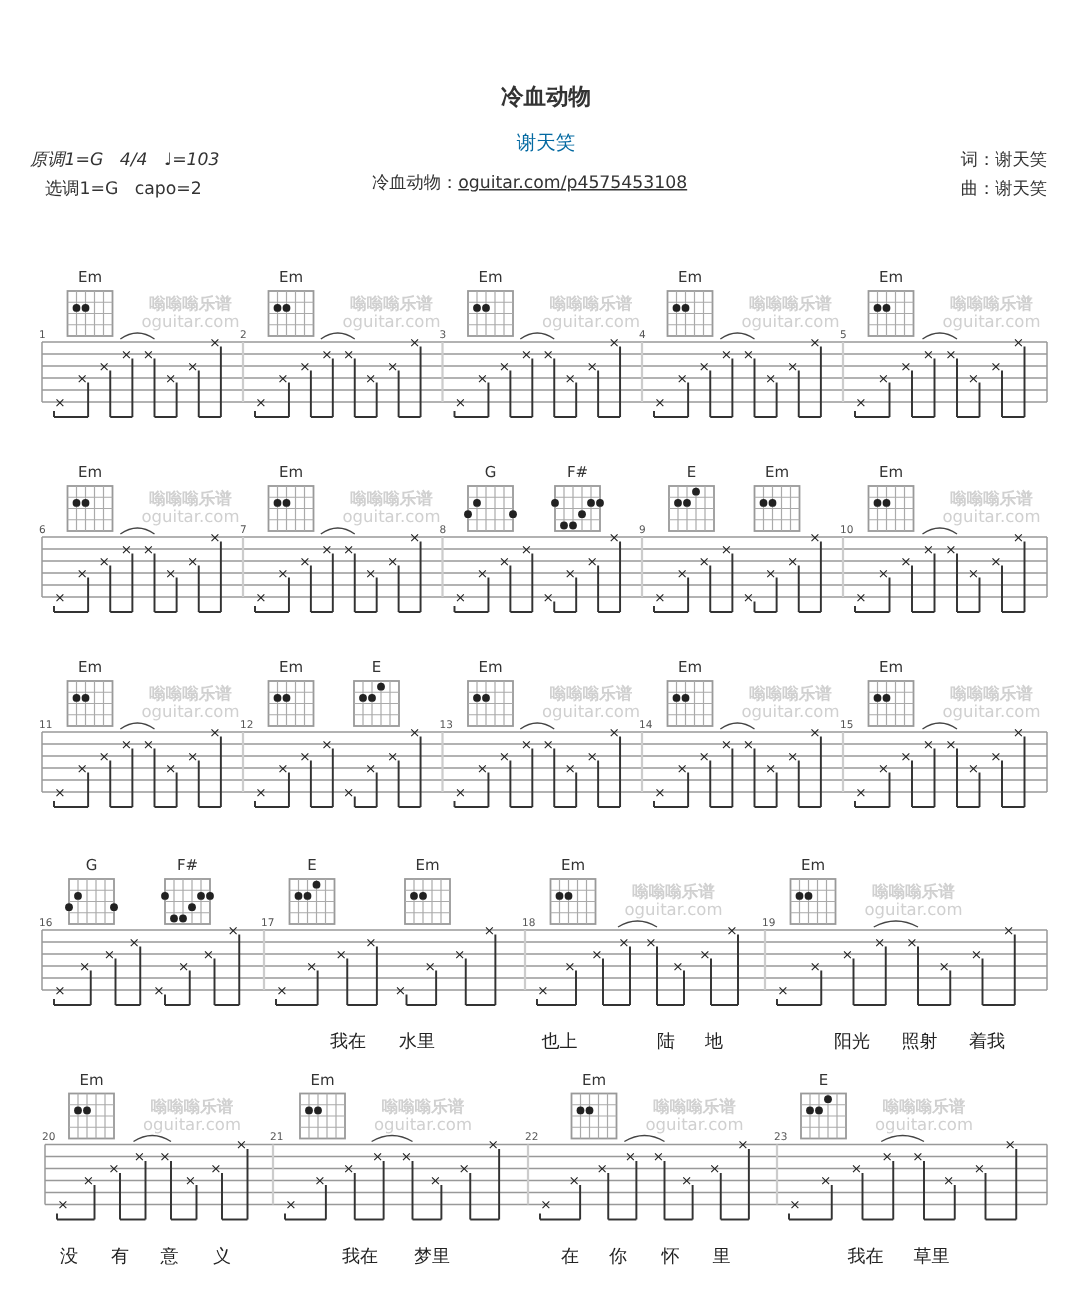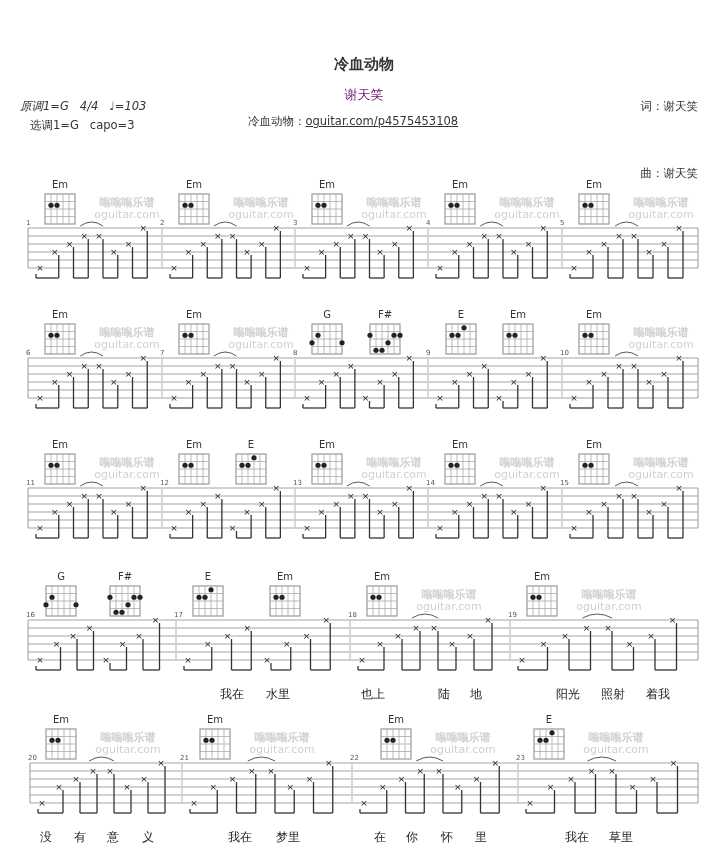--- a/index.html
+++ b/index.html
@@ -1,36 +1,36 @@
 <!DOCTYPE html>
 <html><head>
 <meta charset="utf-8">
 <style>
   html,body{margin:0;padding:0;background:#fff;}
   body{width:728px;height:865px;position:relative;overflow:hidden;font-family:"DejaVu Sans",sans-serif;color:#222;}
   .title{position:absolute;left:0;width:728px;top:55px;text-align:center;font-size:15px;font-weight:bold;color:#333;}
-  .artist{position:absolute;left:0;width:728px;top:86px;text-align:center;font-size:13px;color:#701a75;}
+  .artist{position:absolute;left:0;width:728px;top:86px;text-align:center;font-size:13px;color:#0369a1;}
   .meta{position:absolute;font-size:11.5px;color:#333;white-space:pre;}
   .url-wrap{position:absolute;left:248px;top:114px;font-size:11.5px;color:#333;}
   .url{text-decoration:underline;color:#333;margin-top:48px;}
   svg.score{position:absolute;left:0;top:0;}
 </style>
 </head>
 <body>
 
 <div class="title">冷血动物</div>
 <div class="artist">谢天笑</div>
 
 <div class="meta" style="left:20px;top:99px;font-style:italic;"><span>原调1=G</span>   <span>4/4</span>   <span>♩=103</span></div>
-<div class="meta" style="left:30px;top:118px;"><span>选调1=G</span>   <span>capo=3</span></div>
+<div class="meta" style="left:30px;top:118px;"><span>选调1=G</span>   <span>capo=2</span></div>
 
 <div class="url-wrap"><span>冷血动物：</span><a class="url">oguitar.com/p4575453108</a></div>
 
 <div class="meta" style="right:30px;top:99px;">词：谢天笑</div>
-<div class="meta" style="right:30px;top:118px;margin-top:48px;">曲：谢天笑</div>
+<div class="meta" style="right:30px;top:118px;">曲：谢天笑</div>
 
 <svg class="score" id="score" width="728" height="865">
     <g>
       <line x1="28" y1="228" x2="698" y2="228" stroke="#999" stroke-width="0.9"></line>
       <line x1="28" y1="236" x2="698" y2="236" stroke="#999" stroke-width="0.9"></line>
       <line x1="28" y1="244" x2="698" y2="244" stroke="#999" stroke-width="0.9"></line>
       <line x1="28" y1="252" x2="698" y2="252" stroke="#999" stroke-width="0.9"></line>
       <line x1="28" y1="260" x2="698" y2="260" stroke="#999" stroke-width="0.9"></line>
       <line x1="28" y1="268" x2="698" y2="268" stroke="#999" stroke-width="0.9"></line>
       <line x1="28" y1="228" x2="28" y2="268" stroke="#999" stroke-width="1"></line>

